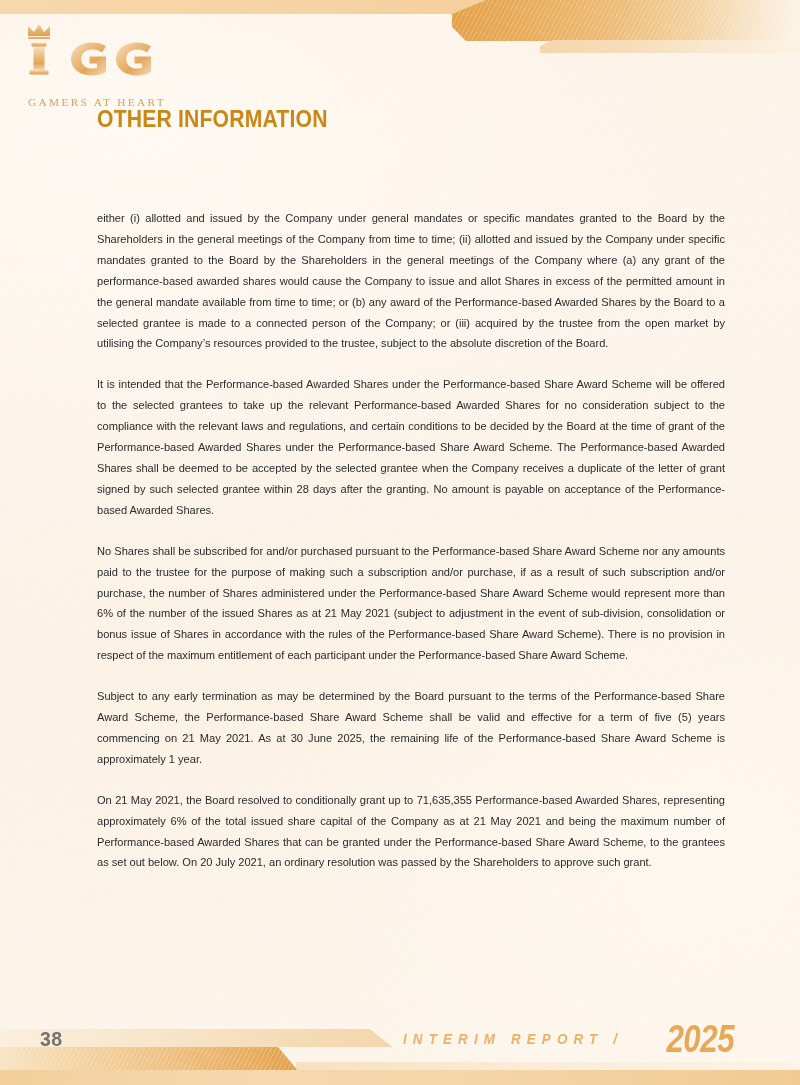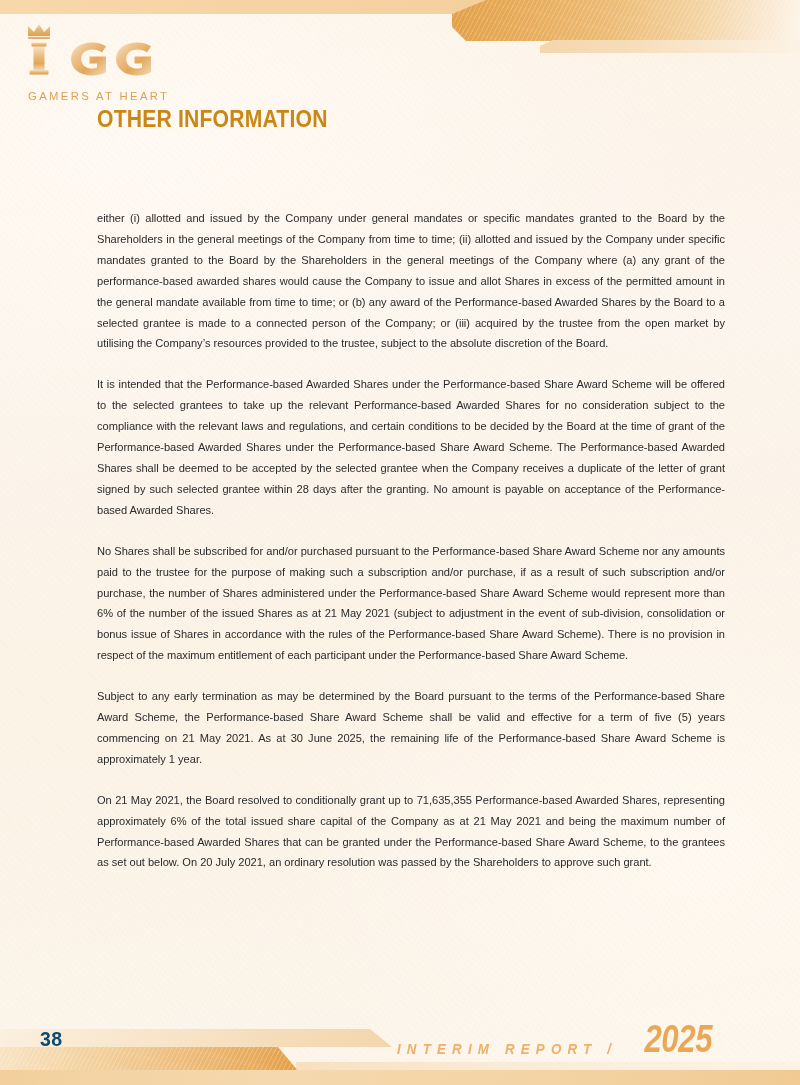--- a/index.html
+++ b/index.html
@@ -59,28 +59,28 @@
   .hdr-sweep2 {
     position: absolute; top: 40px; left: 540px; width: 260px; height: 13px;
     background: linear-gradient(92deg, #f4d6ac 0%, #f6ddba 34%, #f9e8d0 66%, #fcf2e4 100%);
     clip-path: polygon(13px 0, 260px 0, 260px 13px, 0 13px, 0 6px);
   }
 
   
   .logo { position: absolute; left: 24px; top: 22px; z-index: 3; width: 180px; }
   .logo-mark { display: block; }
   .logo-tag {
-    margin-top: 2px;
+    margin-top: 8px;
     margin-left: 4px;
     font-size: 11.3px;
     letter-spacing: 2.35px;
     color: #d9a257;
     font-weight: 400;
     white-space: nowrap;
-    font-family: Liberation Sans, sans-serif;
+    font-family: Liberation Serif, serif;
   }
 
   
   .page-title {
     position: absolute;
     left: 97px; top: 106px;
     z-index: 3;
     font-size: 23.5px;
     font-weight: bold;
     letter-spacing: .2px;
@@ -141,32 +141,32 @@
     position: absolute; left: 296px; bottom: 15px; width: 504px; height: 8px;
     background: linear-gradient(90deg, rgba(242,207,156,.55) 0%, rgba(246,222,186,.45) 40%, rgba(250,236,216,.3) 100%);
   }
 
   .page-number {
     position: absolute;
     left: 40px; bottom: 34px;
     z-index: 3;
     font-size: 19.5px;
     font-weight: bold;
-    color: #0c4a6e;
+    color: #737373;
     font-family: "Liberation Sans", sans-serif;
     letter-spacing: .4px;
   }
 
   .footer-brand {
     position: absolute;
-    right: 80px; bottom: 27px;
+    right: 58px; bottom: 27px;
     z-index: 3;
     display: flex;
-    align-items: flex-end;
-    gap: 0;
+    align-items: center;
+    gap: 16px;
     white-space: nowrap;
   }
   .footer-brand-text {
     font-size: 15.5px;
     font-weight: bold;
     font-style: italic;
     letter-spacing: 7.2px;
     color: #eeb068;
     font-family: "Liberation Sans Narrow", "Liberation Sans", sans-serif;
     transform: scaleX(.86);

